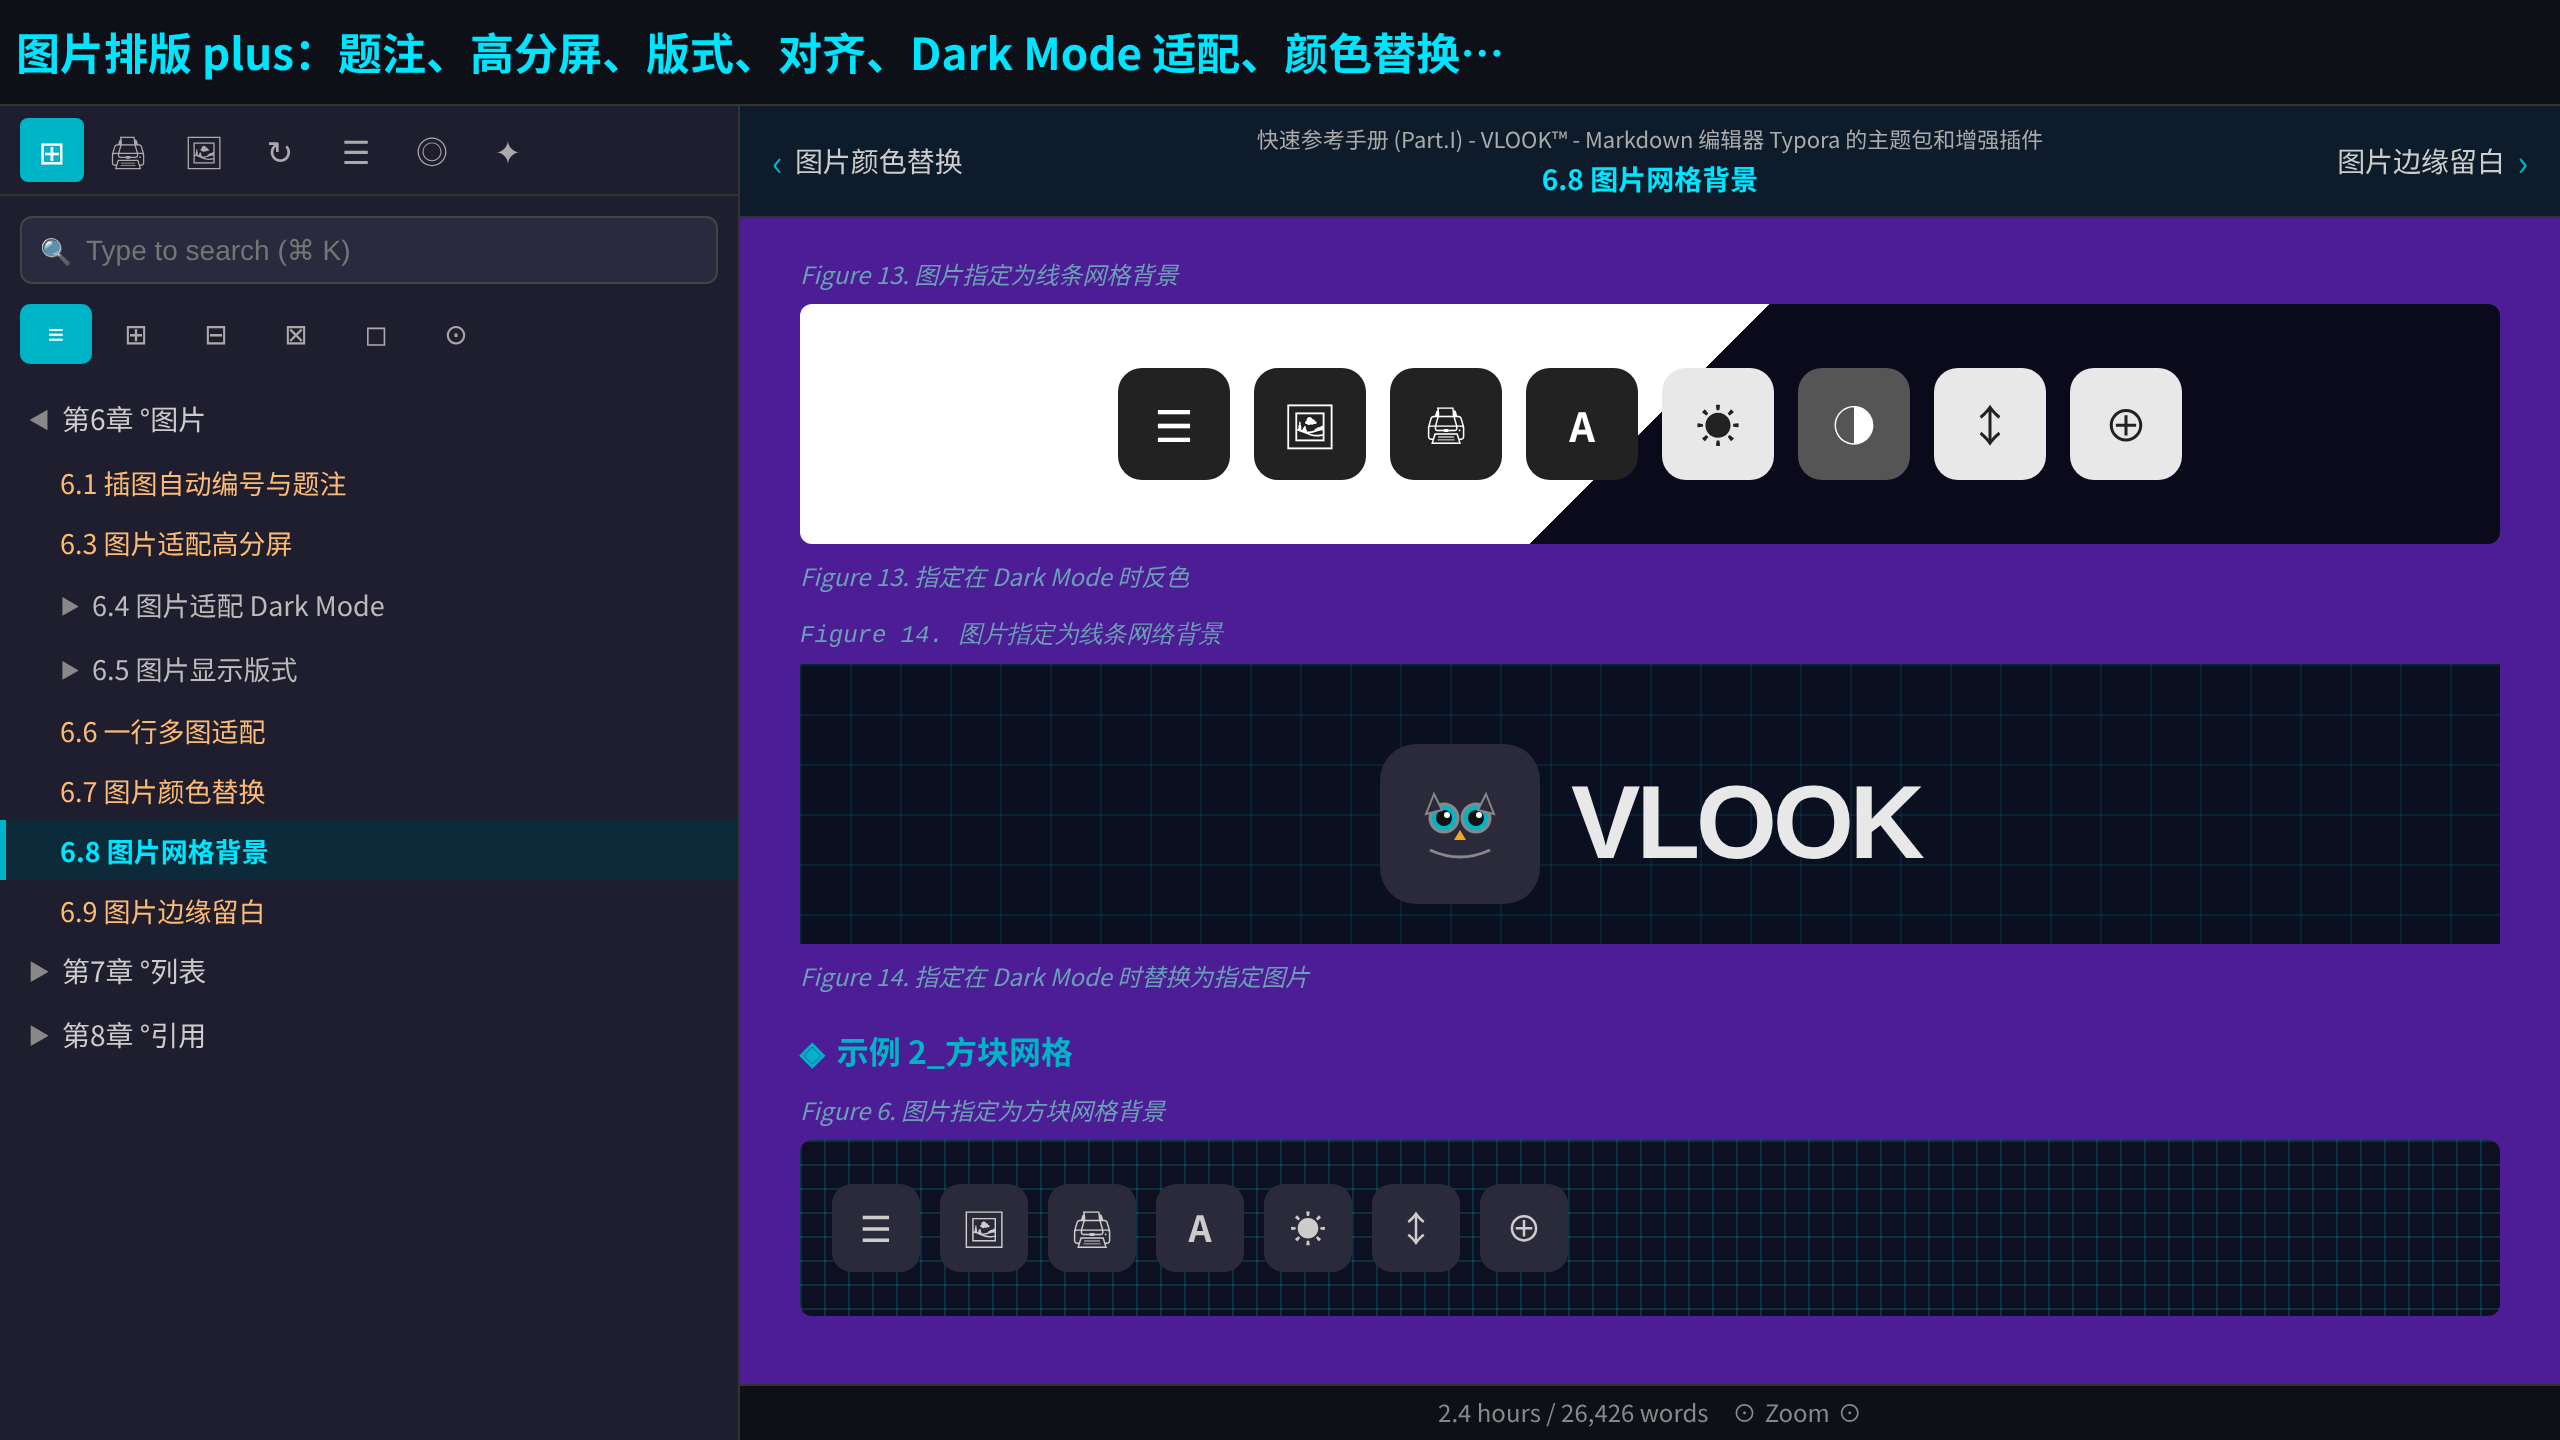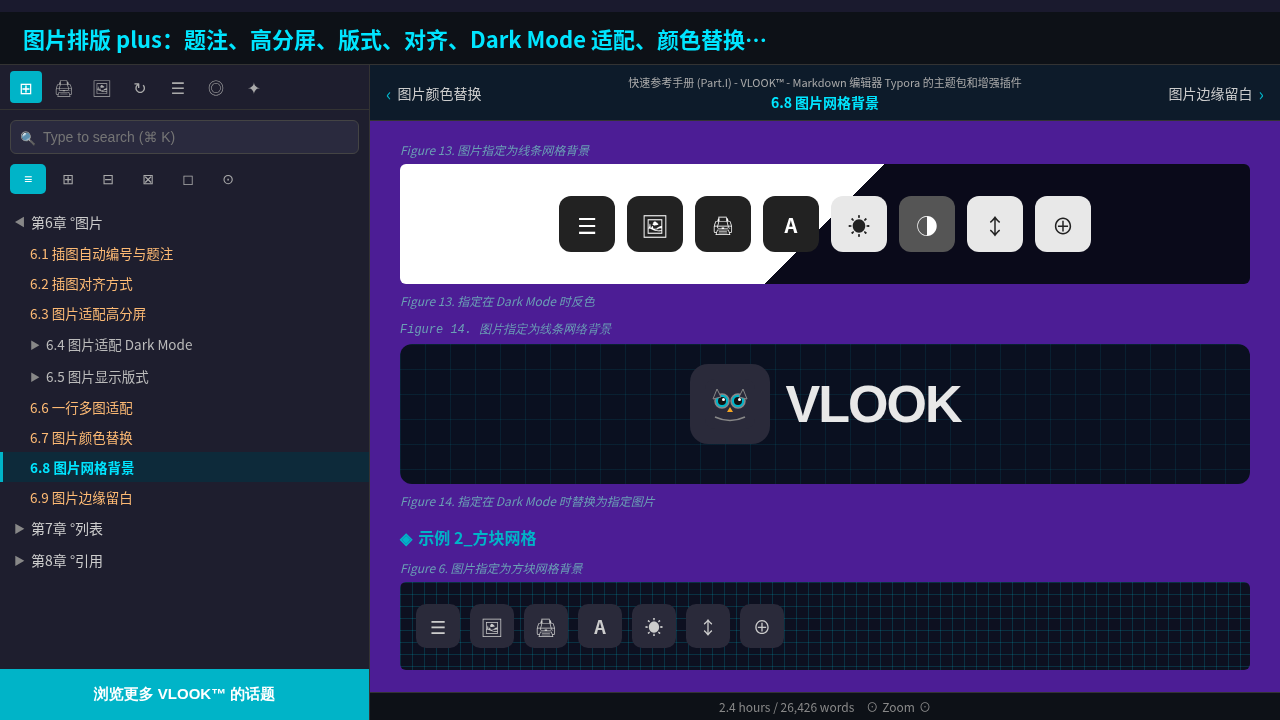--- a/index.html
+++ b/index.html
@@ -9,23 +9,22 @@
       width: 1280px;
       height: 720px;
       overflow: hidden;
       display: flex;
       flex-direction: column;
     }
 
     
     #title-bar {
       background: #0d1117;
-      padding: 10px 23px;
+      padding: 10px 8px;
       border-bottom: 1px solid #333;
-      margin-top: 12px;
     }
     #title-bar h1 {
       color: #00e5ff;
       font-size: 22px;
       font-weight: bold;
       white-space: nowrap;
       overflow: hidden;
       text-overflow: ellipsis;
     }
 
@@ -276,24 +275,24 @@
       gap: 6px;
     }
     .section-heading .diamond { color: #00b4c8; }
 
     
     .figure-dark {
       background: linear-gradient(rgba(0,180,200,0.1) 1px, transparent 1px),
                   linear-gradient(90deg, rgba(0,180,200,0.1) 1px, transparent 1px),
                   #0a1020;
       background-size: 25px 25px;
-      border-radius: 12px;
+      border-radius: 0;
       padding: 20px;
       display: flex;
-      align-items: flex-start;
+      align-items: flex-end;
       justify-content: center;
       margin-bottom: 8px;
       min-height: 140px;
     }
 
     
     .vlook-logo-container {
       display: flex;
       align-items: center;
       gap: 16px;
@@ -401,21 +400,20 @@
       <button class="filter-tab">⊙</button>
     </div>
 
     <div id="toc">
 
       <div class="toc-chapter open">
         <span class="arrow">▼</span>
         <span>第6章 °图片</span>
       </div>
       <div class="toc-item">6.1 插图自动编号与题注</div>
-      <div class="toc-item">6.2 插图对齐方式</div>
       <div class="toc-item">6.3 图片适配高分屏</div>
       <div class="toc-chapter" style="padding-left:30px;font-size:13.5px;color:#bbb;">
         <span class="arrow" style="font-size:10px;color:#888;">▶</span>
         <span>6.4 图片适配 Dark Mode</span>
       </div>
       <div class="toc-chapter" style="padding-left:30px;font-size:13.5px;color:#bbb;">
         <span class="arrow" style="font-size:10px;color:#888;">▶</span>
         <span>6.5 图片显示版式</span>
       </div>
       <div class="toc-item">6.6 一行多图适配</div>
@@ -427,21 +425,20 @@
         <span class="arrow">▶</span>
         <span>第7章 °列表</span>
       </div>
 
       <div class="toc-chapter">
         <span class="arrow">▶</span>
         <span>第8章 °引用</span>
       </div>
     </div>
 
-    <button id="browse-button">浏览更多 VLOOK™ 的话题</button>
   </div>
 
   <div id="content-area">
 
     <div id="content-nav">
       <div id="content-nav-left">
         <span class="nav-arrow">‹</span>
         <span>图片颜色替换</span>
       </div>
       <div id="content-nav-center">

